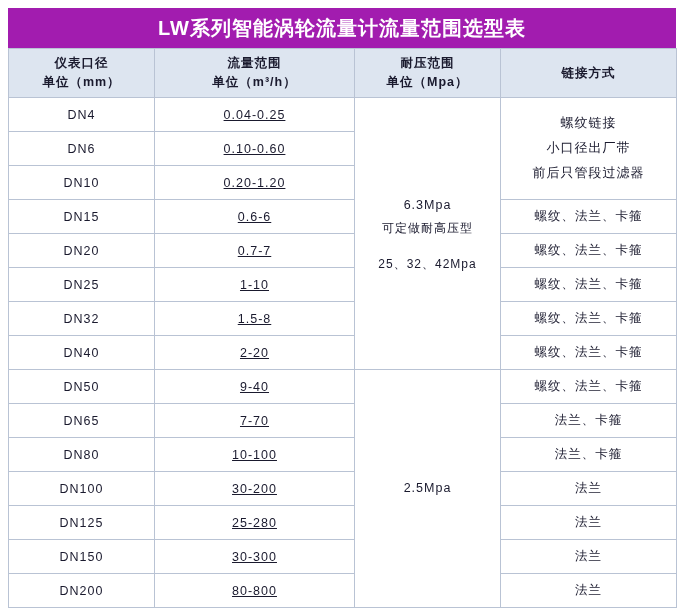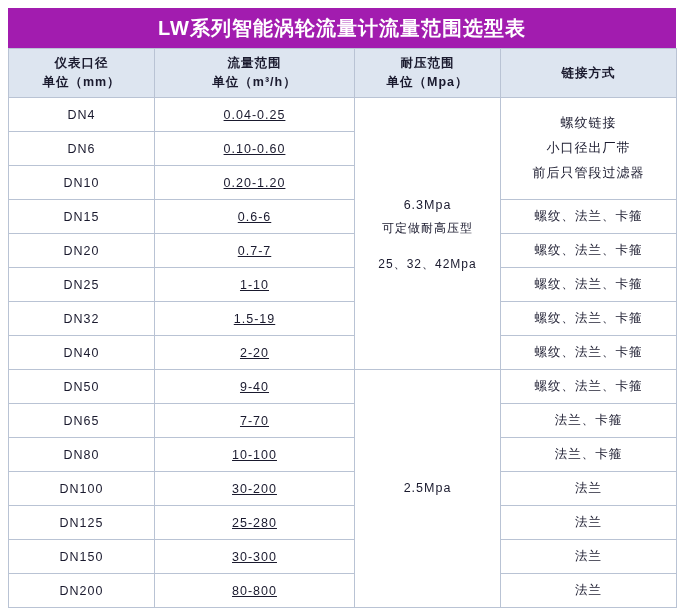--- a/index.html
+++ b/index.html
@@ -165,21 +165,21 @@
       </tr>
 
       <tr>
         <td class="size-cell">DN25</td>
         <td class="range-cell">1-10</td>
         <td class="link-cell">螺纹、法兰、卡箍</td>
       </tr>
 
       <tr>
         <td class="size-cell">DN32</td>
-        <td class="range-cell">1.5-19</td>
+        <td class="range-cell">1.5-8</td>
         <td class="link-cell">螺纹、法兰、卡箍</td>
       </tr>
 
       <tr>
         <td class="size-cell">DN40</td>
         <td class="range-cell">2-20</td>
         <td class="link-cell">螺纹、法兰、卡箍</td>
       </tr>
 
       <tr>

